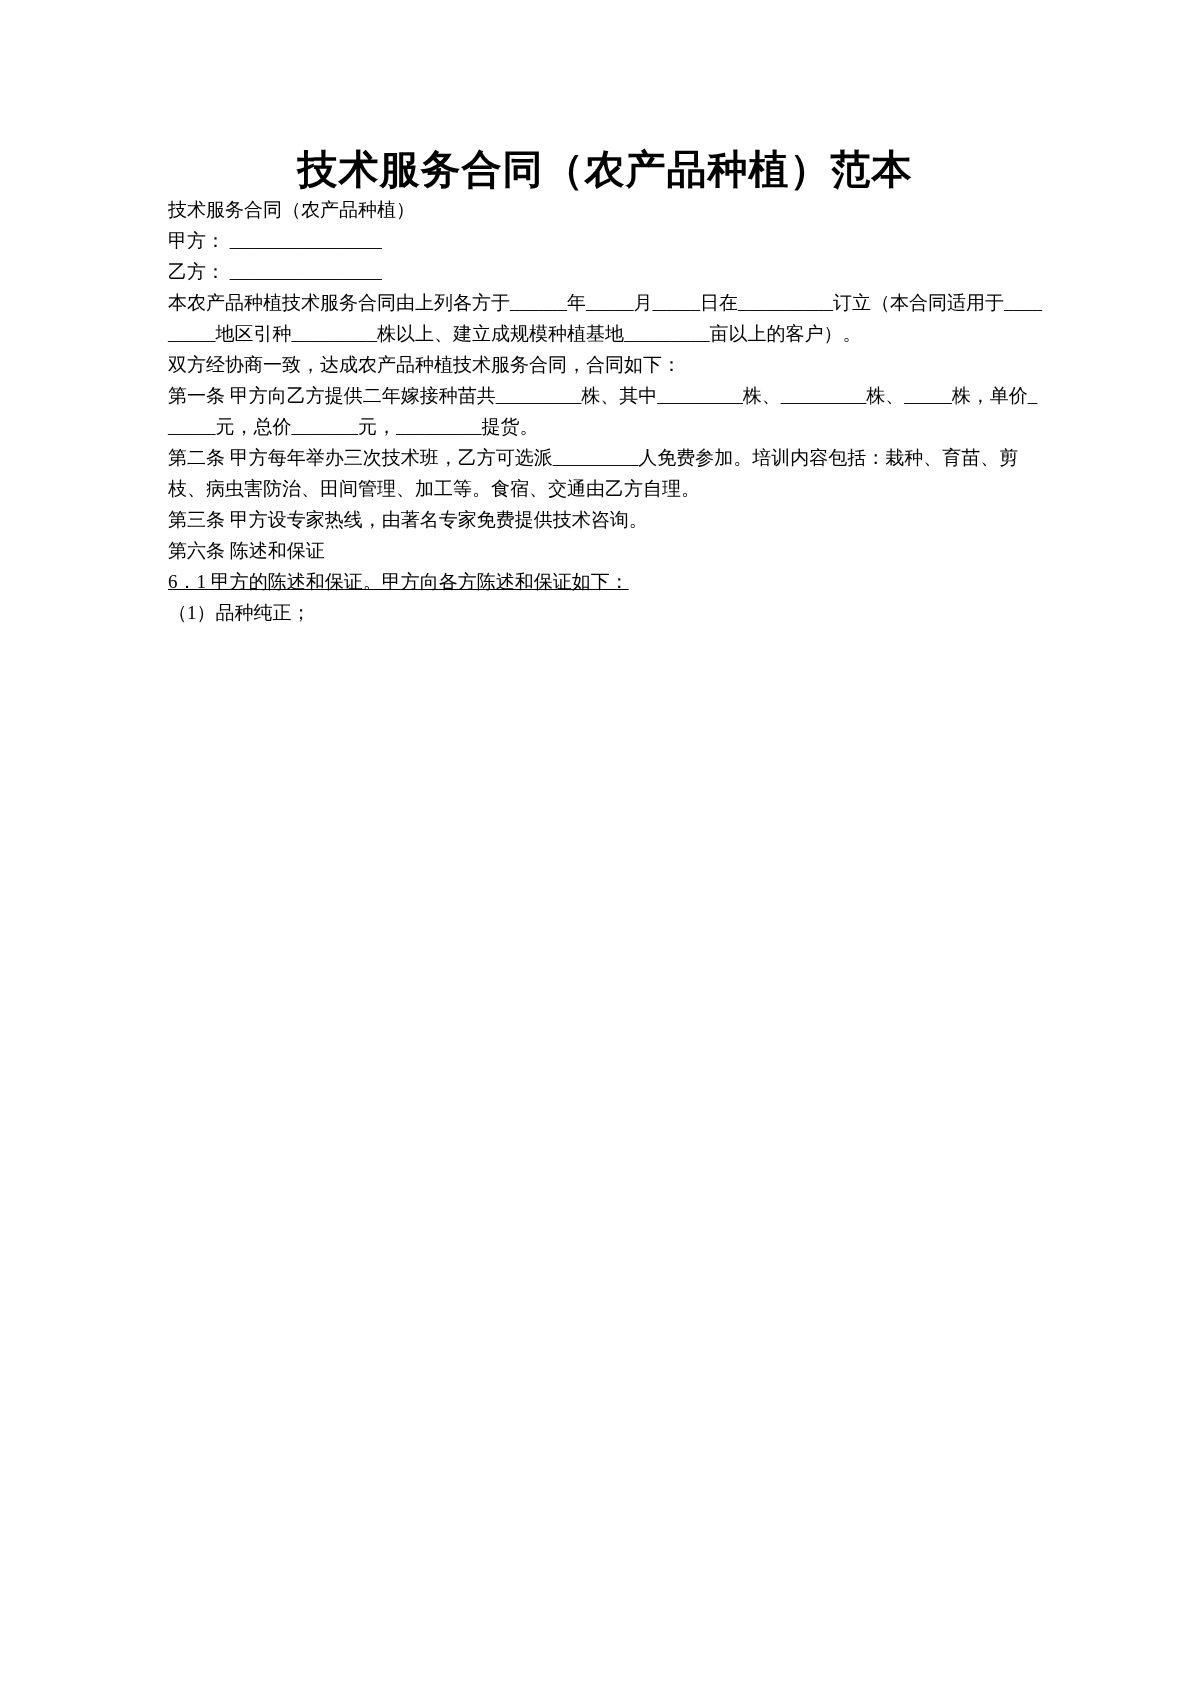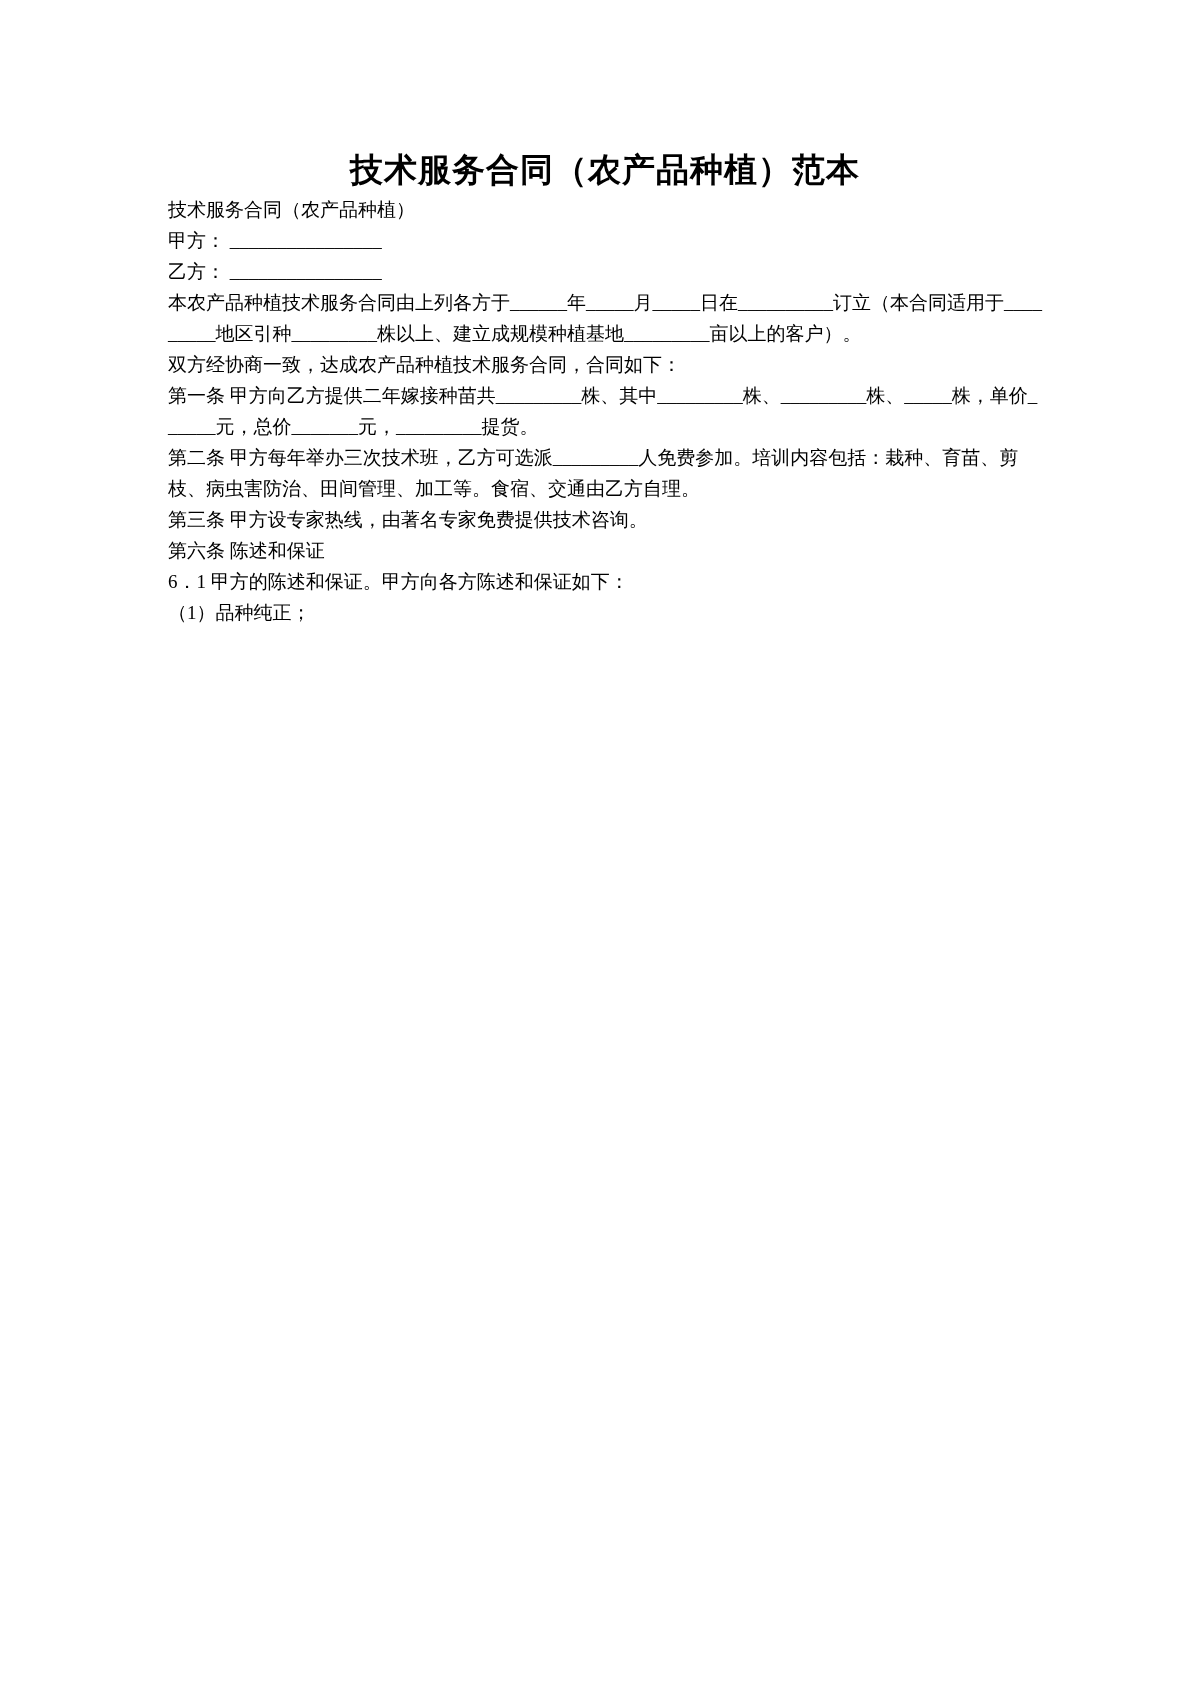--- a/index.html
+++ b/index.html
@@ -18,21 +18,21 @@
   .page {
     box-sizing: border-box;
     width: 1190px;
     height: 1683px;
     padding: 0 148px 0 168px;
     background: #ffffff;
   }
   .doc-title {
     margin: 0;
     padding-top: 146px;
-    font-size: 33px;
+    font-size: 40px;
     line-height: 48px;
     font-weight: bold;
     text-align: center;
     letter-spacing: 1px;
   }
   p.doc-par {
     margin: 0;
     font-size: 19px;
     line-height: 31px;
     word-break: break-all;
@@ -46,21 +46,21 @@
   .m-party-a   { margin-top: 63px; }
   .m-party-b   { margin-top: 65px; }
   .m-preamble  { margin-top: 76px; }
   .m-lead      { margin-top: 59px; }
   .m-art1      { margin-top: 62px; }
   .m-art2      { margin-top: 58px; }
   .m-art3      { margin-top: 60px; }
   .m-art4      { margin-top: 71px; }
   .m-art5      { margin-top: 59px; }
   .m-art6      { margin-top: 56px; }
-  .m-c61       { margin-top: 66px; }
+  .m-c61       { margin-top: 66px; text-decoration: underline; }
   .m-item1     { margin-top: 59px; }
 </style>
 </head>
 <body>
 
 <div class="page">
 
   <h1 class="doc-title">技术服务合同（农产品种植）范本</h1>
 
   <p class="doc-par m-subtitle">技术服务合同（农产品种植）</p>

